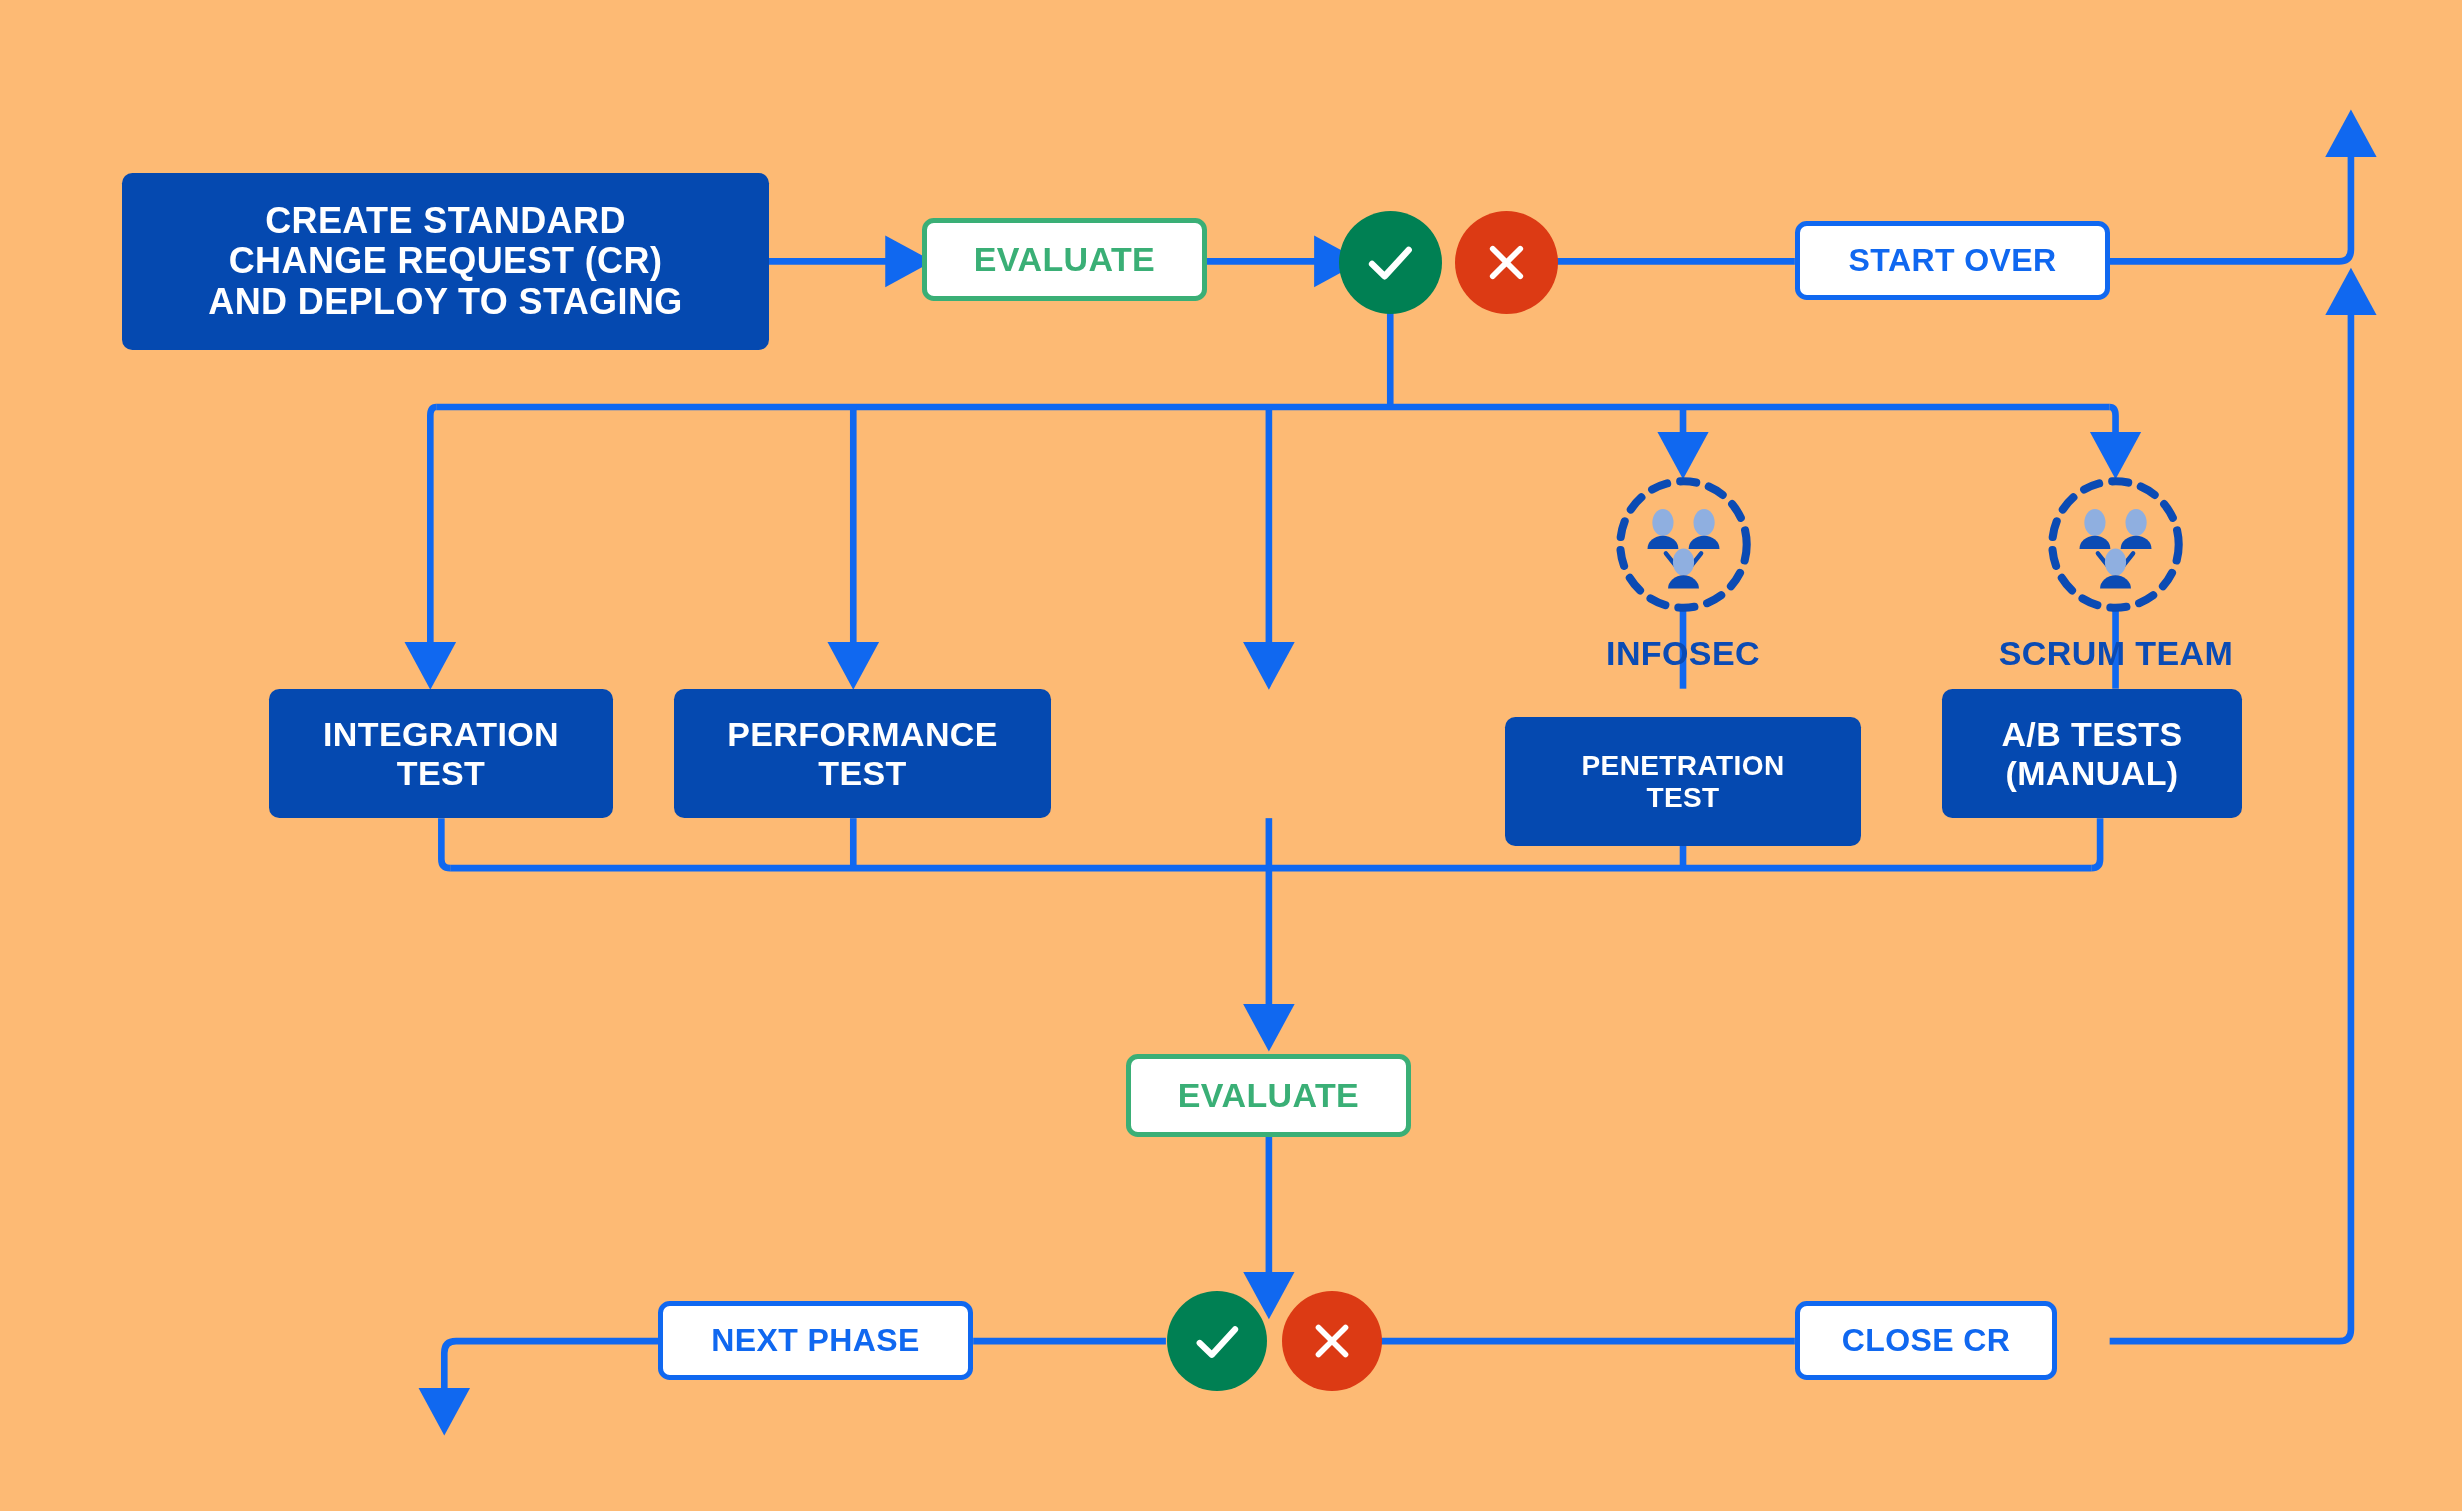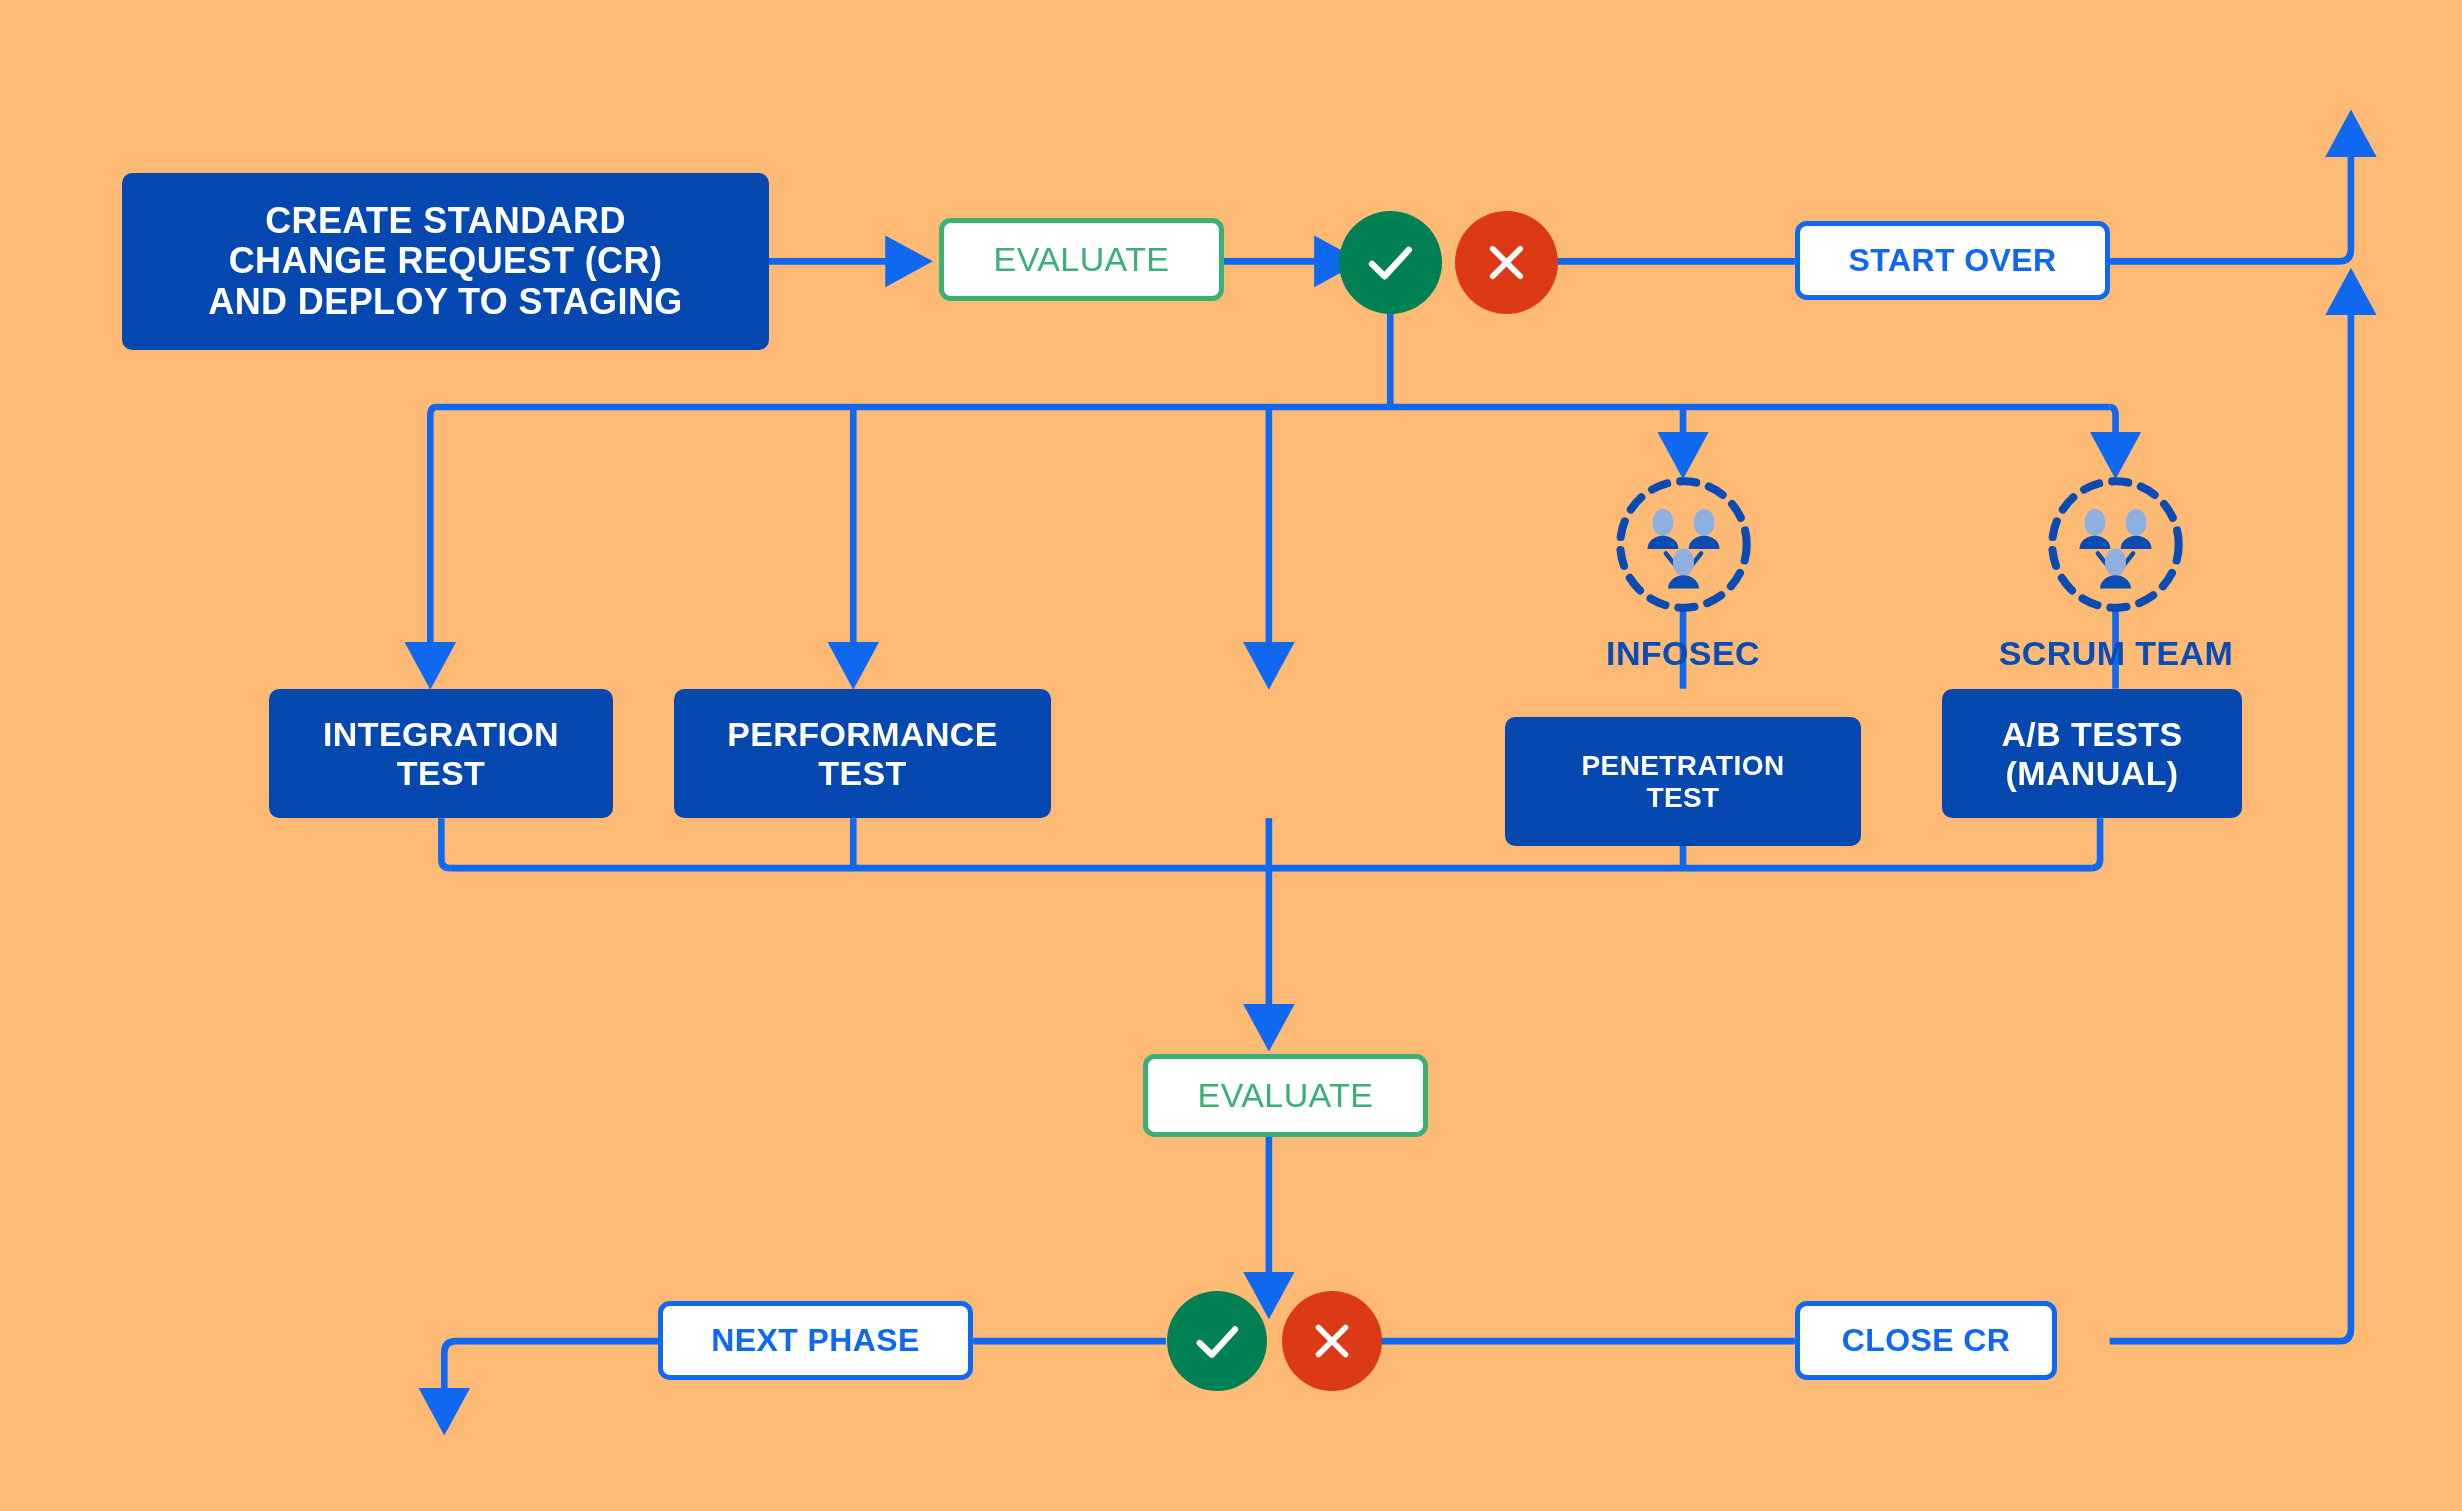--- a/index.html
+++ b/index.html
@@ -16,21 +16,21 @@
     background:#0549B0;color:#ffffff;border-radius:10.3px;
     font-weight:700;letter-spacing:0.4px;line-height:1.12;
     text-transform:uppercase;
   }
   .outline-blue{
     background:#ffffff;color:#1068F0;border:5.1px solid #1068F0;border-radius:11.8px;
     font-weight:700;letter-spacing:0.4px;text-transform:uppercase;
   }
   .outline-green{
     background:#ffffff;color:#3AAF76;border:5.1px solid #3AAF76;border-radius:11.8px;
-    font-weight:400;letter-spacing:0.4px;text-transform:uppercase;margin-left:17px;
+    font-weight:700;letter-spacing:0.4px;text-transform:uppercase;
   }
   .caption{
     position:absolute;color:#0B4BB4;font-weight:700;letter-spacing:0.4px;
     text-transform:uppercase;white-space:nowrap;text-align:center;
   }
 
   
   .puck{position:absolute;border-radius:50%;display:flex;align-items:center;justify-content:center;}
   .puck.ok{background:#008053;}
   .puck.bad{background:#DC3A14;}

